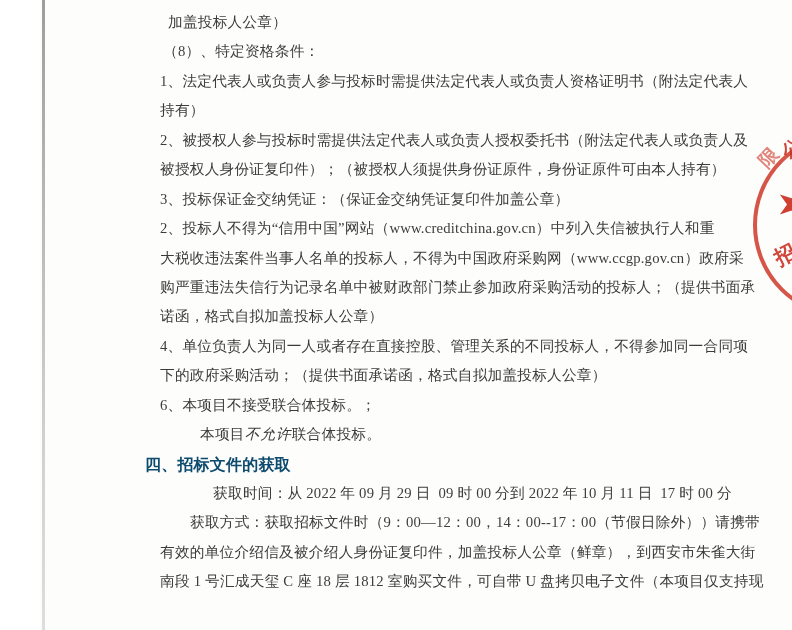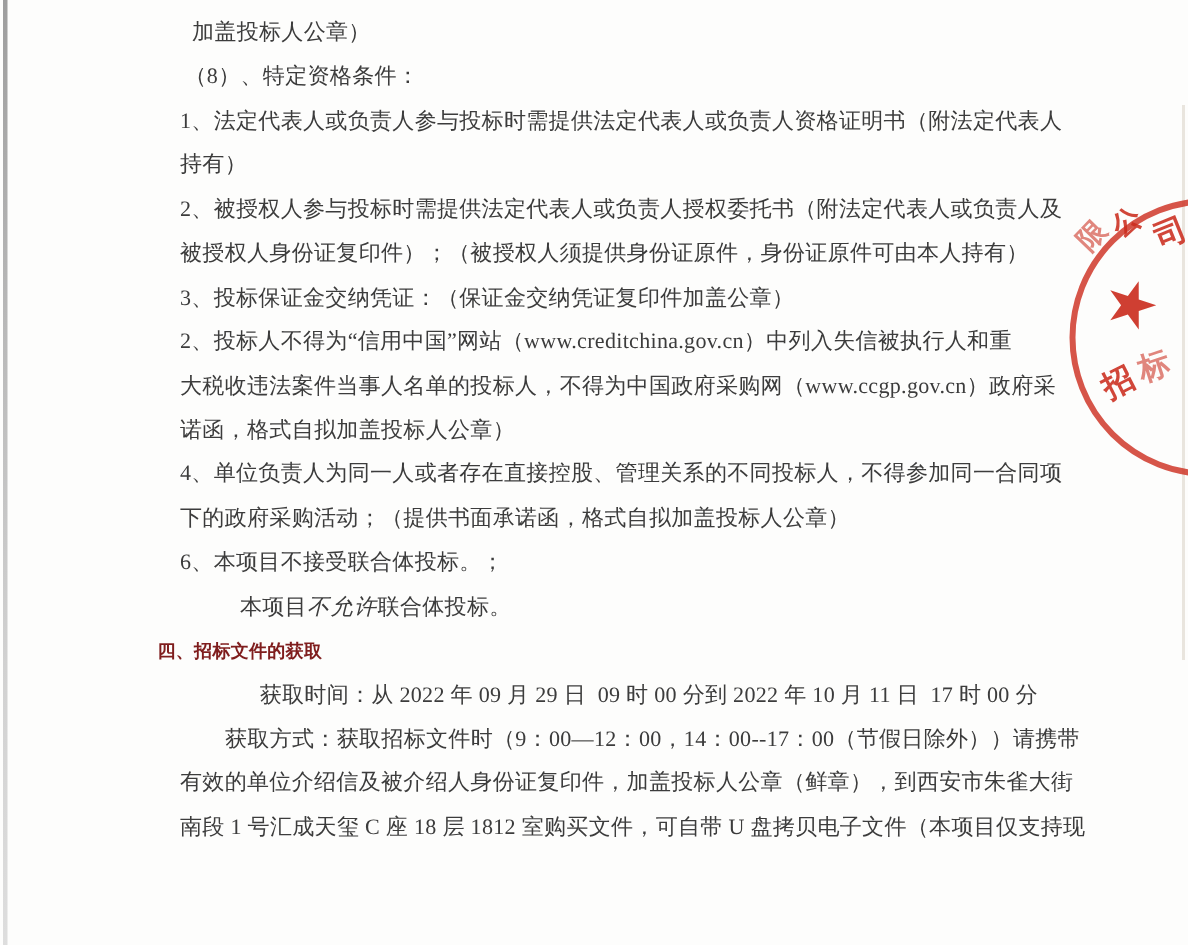--- a/index.html
+++ b/index.html
@@ -7,20 +7,21 @@
     width:792px;height:630px;
     background:#ffffff;
     overflow:hidden;
     position:relative;
     font-family:"Liberation Serif", serif;
   }
   .page{
     position:absolute;inset:0;
     background:#fdfdfc;
     overflow:hidden;
+    margin-left:40px;
   }
   
   .scan-edge-left{
     position:absolute;left:2px;top:0;bottom:0;width:3px;
     background:linear-gradient(180deg,#8d8d8d 0%,#adadad 35%,#c9c9c9 70%,#d8d8d8 100%);
     opacity:.85;
   }
   .fold-line-right{
     position:absolute;left:788px;top:70px;height:370px;width:2px;
     background:#e3ded6;opacity:.8;
@@ -37,22 +38,22 @@
     letter-spacing:.2px;
   }
   .l-a{padding-left:23px;}
   .l-b{padding-left:18px;}
   .l-body{padding-left:15px;}
   .l-deep{padding-left:55px;}
   .l-ind{padding-left:45px;text-align:center;}
   .l-head{
     padding-left:0;
     font-weight:bold;
-    font-size:12px;
-    color:#7f1d1d;
+    font-size:16px;
+    color:#0c4a6e;
   }
   .italic-seg{font-style:italic;letter-spacing:1px;}
   
   .stamp{
     position:absolute;left:0;top:0;width:792px;height:630px;
     pointer-events:none;
   }
   .stamp-ring{
     position:absolute;left:713px;top:132px;width:186px;height:186px;
     border:4px solid rgba(205,48,33,.82);
@@ -90,20 +91,21 @@
   <div class="textblock">
     <div class="line l-a">加盖投标人公章）</div>
     <div class="line l-b">（8）、特定资格条件：</div>
     <div class="line l-body">1、法定代表人或负责人参与投标时需提供法定代表人或负责人资格证明书（附法定代表人</div>
     <div class="line l-body">持有）</div>
     <div class="line l-body">2、被授权人参与投标时需提供法定代表人或负责人授权委托书（附法定代表人或负责人及</div>
     <div class="line l-body">被授权人身份证复印件）；（被授权人须提供身份证原件，身份证原件可由本人持有）</div>
     <div class="line l-body">3、投标保证金交纳凭证：（保证金交纳凭证复印件加盖公章）</div>
     <div class="line l-body">2、投标人不得为“信用中国”网站（www.creditchina.gov.cn）中列入失信被执行人和重</div>
     <div class="line l-body">大税收违法案件当事人名单的投标人，不得为中国政府采购网（www.ccgp.gov.cn）政府采</div>
+    <div class="line l-body">购严重违法失信行为记录名单中被财政部门禁止参加政府采购活动的投标人；（提供书面承</div>
     <div class="line l-body">诺函，格式自拟加盖投标人公章）</div>
     <div class="line l-body">4、单位负责人为同一人或者存在直接控股、管理关系的不同投标人，不得参加同一合同项</div>
     <div class="line l-body">下的政府采购活动；（提供书面承诺函，格式自拟加盖投标人公章）</div>
     <div class="line l-body">6、本项目不接受联合体投标。；</div>
     <div class="line l-deep"><span>本项目</span><span class="italic-seg">不允许</span><span>联合体投标。</span></div>
     <div class="line l-head">四、招标文件的获取</div>
     <div class="line l-ind">获取时间：从 2022 年 09 月 29 日  09 时 00 分到 2022 年 10 月 11 日  17 时 00 分</div>
     <div class="line l-ind">获取方式：获取招标文件时（9：00—12：00，14：00--17：00（节假日除外））请携带</div>
     <div class="line l-body">有效的单位介绍信及被介绍人身份证复印件，加盖投标人公章（鲜章），到西安市朱雀大街</div>
     <div class="line l-body">南段 1 号汇成天玺 C 座 18 层 1812 室购买文件，可自带 U 盘拷贝电子文件（本项目仅支持现</div>

